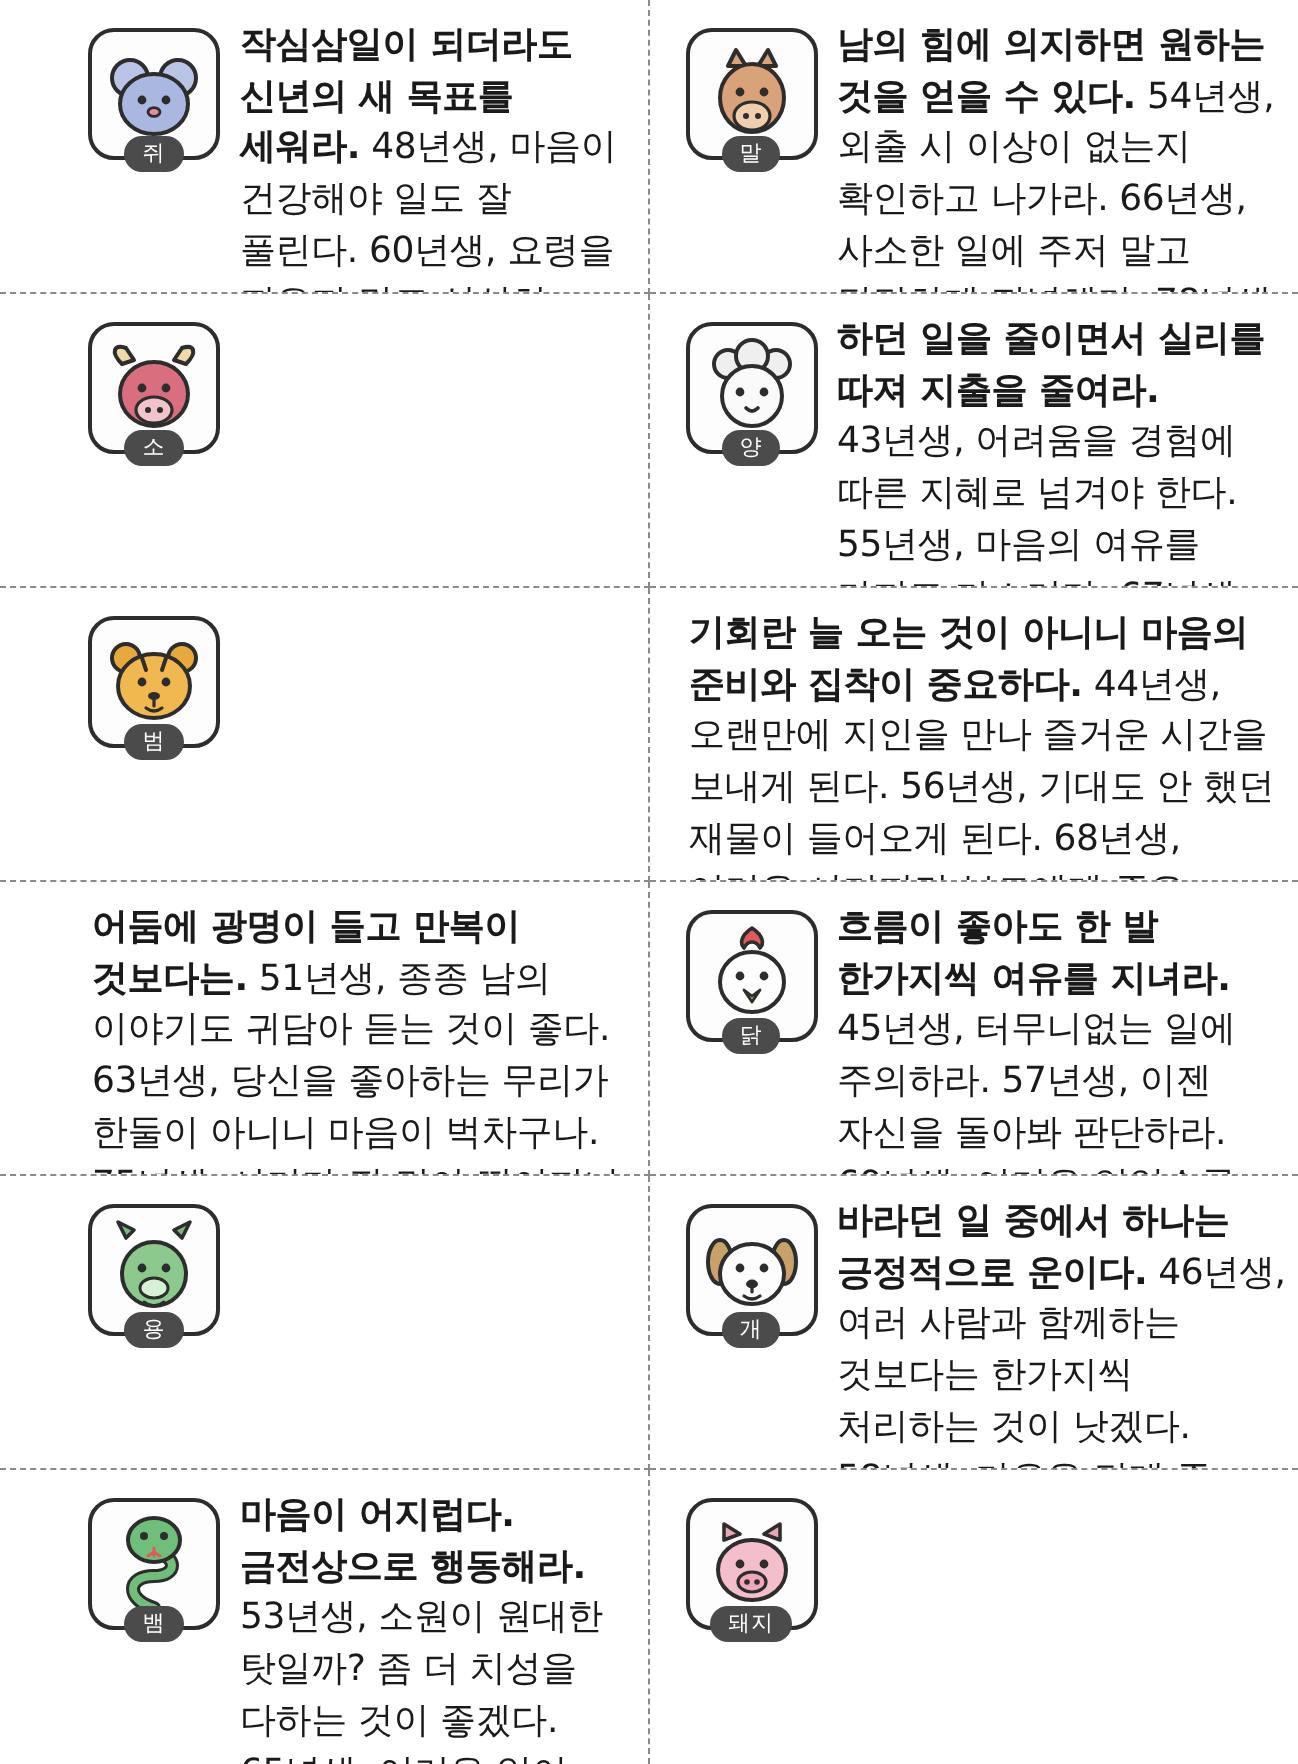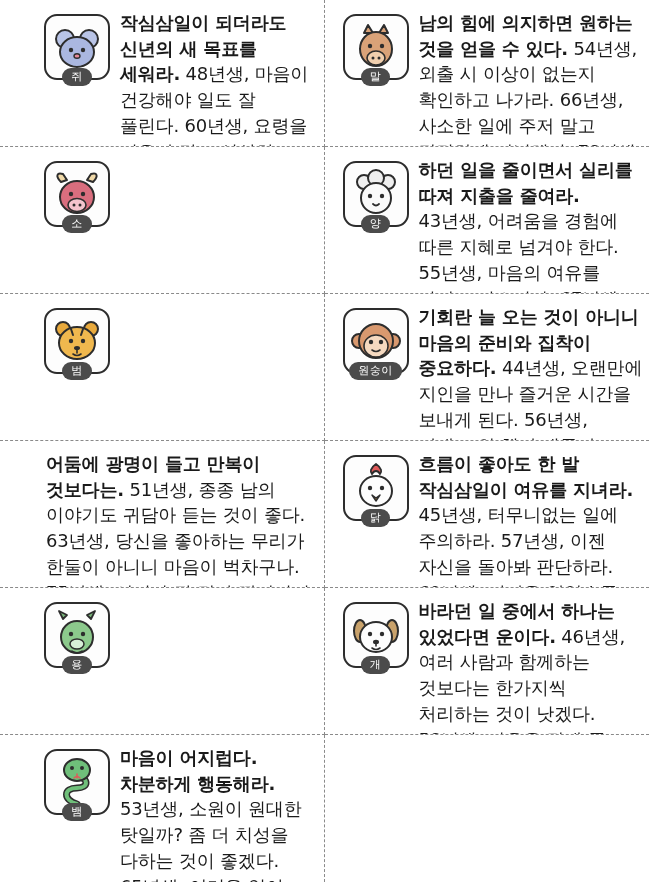--- a/index.html
+++ b/index.html
@@ -188,34 +188,20 @@
           <circle cx="34" cy="28" r="2.2" fill="#2d2d2d"></circle>
           <ellipse cx="28" cy="35" rx="3" ry="2" fill="#2d2d2d"></ellipse>
           <path d="M28 37 L28 40 M24 41 Q28 44 32 41" fill="none" stroke="#2d2d2d" stroke-width="1.6" stroke-linecap="round"></path>
         </svg>
       </div>
       <div class="zname">범</div>
     </div>
   </div>
 
   <div class="cell right">
-    <div class="zodiac">
-      <div class="badge">
-        <svg width="56" height="56" viewBox="0 0 56 56">
-          <circle cx="11" cy="28" r="7" fill="#d9996f" stroke="#2d2d2d" stroke-width="2"></circle>
-          <circle cx="45" cy="28" r="7" fill="#d9996f" stroke="#2d2d2d" stroke-width="2"></circle>
-          <circle cx="28" cy="28" r="17" fill="#d9996f" stroke="#2d2d2d" stroke-width="2"></circle>
-          <ellipse cx="28" cy="33" rx="12" ry="11" fill="#f5d9c0" stroke="#2d2d2d" stroke-width="1.6"></ellipse>
-          <circle cx="23" cy="29" r="2.2" fill="#2d2d2d"></circle>
-          <circle cx="33" cy="29" r="2.2" fill="#2d2d2d"></circle>
-          <path d="M24 37 Q28 40 32 37" fill="none" stroke="#2d2d2d" stroke-width="1.6" stroke-linecap="round"></path>
-        </svg>
-      </div>
-      <div class="zname">원숭이</div>
-    </div>
     <div class="txt">
       <span class="lead">기회란 늘 오는 것이 아니니 마음의 준비와 집착이 중요하다.</span>
       <span>44년생, 오랜만에 지인을 만나 즐거운 시간을 보내게 된다. 56년생, 기대도 안 했던 재물이 들어오게 된다. 68년생, 어려운 시기지만 부모에게 좋은 결과가 예상된다. 80년생, 함께하는 일이 있었다면 즉시 추진하라.</span>
     </div>
   </div>
 
   <div class="cell left">
     <div class="txt">
       <span class="lead">어둠에 광명이 들고 만복이 것보다는.</span>
       <span>51년생, 종종 남의 이야기도 귀담아 듣는 것이 좋다. 63년생, 당신을 좋아하는 무리가 한둘이 아니니 마음이 벅차구나. 75년생, 시기가 잘 맞아 떨어지니 좋은 결과가 있겠다. 87년생, 아무리 작은 일이라도 정성을 다해야 한다.</span>
@@ -229,21 +215,21 @@
           <path d="M28 4 C22 8, 22 12, 24 14 C26 10, 30 10, 32 14 C34 12, 34 8, 28 4 Z" fill="#e05a5a" stroke="#2d2d2d" stroke-width="1.8" stroke-linejoin="round"></path>
           <ellipse cx="28" cy="31" rx="16" ry="15" fill="#fdfdfd" stroke="#2d2d2d" stroke-width="2"></ellipse>
           <circle cx="22" cy="28" r="2.2" fill="#2d2d2d"></circle>
           <circle cx="34" cy="28" r="2.2" fill="#2d2d2d"></circle>
           <path d="M24 35 L28 38 L32 35 L28 41 Z" fill="#e8a93c" stroke="#2d2d2d" stroke-width="1.4" stroke-linejoin="round"></path>
         </svg>
       </div>
       <div class="zname">닭</div>
     </div>
     <div class="txt">
-      <span class="lead">흐름이 좋아도 한 발 작심삼일이 여유를 지녀라.</span>
+      <span class="lead">흐름이 좋아도 한 발 한가지씩 여유를 지녀라.</span>
       <span>45년생, 터무니없는 일에 주의하라. 57년생, 이젠 자신을 돌아봐 판단하라. 69년생, 어려운 일일수록 정공법을 택해라. 69년생, 주변 일에 한가지씩 낯선 사람을 경계해라. 81년생, 패기를 앞세우면 두려울 것이 없다.</span>
     </div>
   </div>
 
   <div class="cell left">
     <div class="zodiac">
       <div class="badge">
         <svg width="56" height="56" viewBox="0 0 56 56">
           <path d="M14 12 L10 4 L18 8 Z" fill="#7bb87b" stroke="#2d2d2d" stroke-width="1.8" stroke-linejoin="round"></path>
           <path d="M42 12 L46 4 L38 8 Z" fill="#7bb87b" stroke="#2d2d2d" stroke-width="1.8" stroke-linejoin="round"></path>
@@ -267,41 +253,56 @@
           <ellipse cx="28" cy="30" rx="16" ry="15" fill="#fdfdfd" stroke="#2d2d2d" stroke-width="2"></ellipse>
           <circle cx="22" cy="27" r="2.2" fill="#2d2d2d"></circle>
           <circle cx="34" cy="27" r="2.2" fill="#2d2d2d"></circle>
           <ellipse cx="28" cy="35" rx="3" ry="2.2" fill="#2d2d2d"></ellipse>
           <path d="M28 37 L28 39 M24 41 Q28 44 32 41" fill="none" stroke="#2d2d2d" stroke-width="1.6" stroke-linecap="round"></path>
         </svg>
       </div>
       <div class="zname">개</div>
     </div>
     <div class="txt">
-      <span class="lead">바라던 일 중에서 하나는 있었다면 운이다.</span>
+      <span class="lead">바라던 일 중에서 하나는 긍정적으로 운이다.</span>
       <span>46년생, 여러 사람과 함께하는 것보다는 한가지씩 처리하는 것이 낫겠다. 58년생, 마음을 달래 줄 사람이 나타나니 여유를 갖게 된다. 70년생, 오랫동안 연락이 맞는 친구와 여행을 떠나라. 82년생, 잔잔한 바람에 흔들리니 확고한 태도를 가져라.</span>
     </div>
   </div>
 
   <div class="cell left lastrow">
     <div class="zodiac">
       <div class="badge">
         <svg width="56" height="56" viewBox="0 0 56 56">
           <path d="M28 50 C14 46, 14 34, 28 34 C40 34, 40 24, 28 22" fill="none" stroke="#2d2d2d" stroke-width="7" stroke-linecap="round"></path>
           <path d="M28 50 C14 46, 14 34, 28 34 C40 34, 40 24, 28 22" fill="none" stroke="#6fbf7a" stroke-width="4" stroke-linecap="round"></path>
           <ellipse cx="28" cy="16" rx="13" ry="11" fill="#6fbf7a" stroke="#2d2d2d" stroke-width="2"></ellipse>
           <circle cx="23" cy="14" r="2" fill="#2d2d2d"></circle>
           <circle cx="33" cy="14" r="2" fill="#2d2d2d"></circle>
           <path d="M28 20 L28 24 M25 24 L28 22 L31 24" fill="none" stroke="#e05a5a" stroke-width="1.5" stroke-linecap="round"></path>
         </svg>
       </div>
       <div class="zname">뱀</div>
     </div>
     <div class="txt">
-      <span class="lead">마음이 어지럽다. 차분하게 행동해라.</span>
+      <span class="lead">마음이 어지럽다. 금전상으로 행동해라.</span>
       <span>53년생, 소원이 원대한 탓일까? 좀 더 치성을 다하는 것이 좋겠다. 65년생, 어려운 일이 있을 때는 자존심을 버리고 도움을 청하라. 77년생, 금전상으로 약간의 손실이 있겠다. 89년생, 자신의 뜻이 변함 없으면 극복할 수 있다.</span>
     </div>
   </div>
 
   <div class="cell right lastrow">
+    <div class="zodiac">
+      <div class="badge">
+        <svg width="56" height="56" viewBox="0 0 56 56">
+          <path d="M14 16 L14 8 L22 13 Z" fill="#eba6b6" stroke="#2d2d2d" stroke-width="1.8" stroke-linejoin="round"></path>
+          <path d="M42 16 L42 8 L34 13 Z" fill="#eba6b6" stroke="#2d2d2d" stroke-width="1.8" stroke-linejoin="round"></path>
+          <ellipse cx="28" cy="31" rx="17" ry="15" fill="#f4bfcb" stroke="#2d2d2d" stroke-width="2"></ellipse>
+          <circle cx="22" cy="28" r="2.2" fill="#2d2d2d"></circle>
+          <circle cx="34" cy="28" r="2.2" fill="#2d2d2d"></circle>
+          <ellipse cx="28" cy="37" rx="7" ry="5" fill="#efa8bb" stroke="#2d2d2d" stroke-width="1.6"></ellipse>
+          <circle cx="25.5" cy="37" r="1.4" fill="#2d2d2d"></circle>
+          <circle cx="30.5" cy="37" r="1.4" fill="#2d2d2d"></circle>
+        </svg>
+      </div>
+      <div class="zname">돼지</div>
+    </div>
   </div>
 
 </div>
 
 </body></html>

